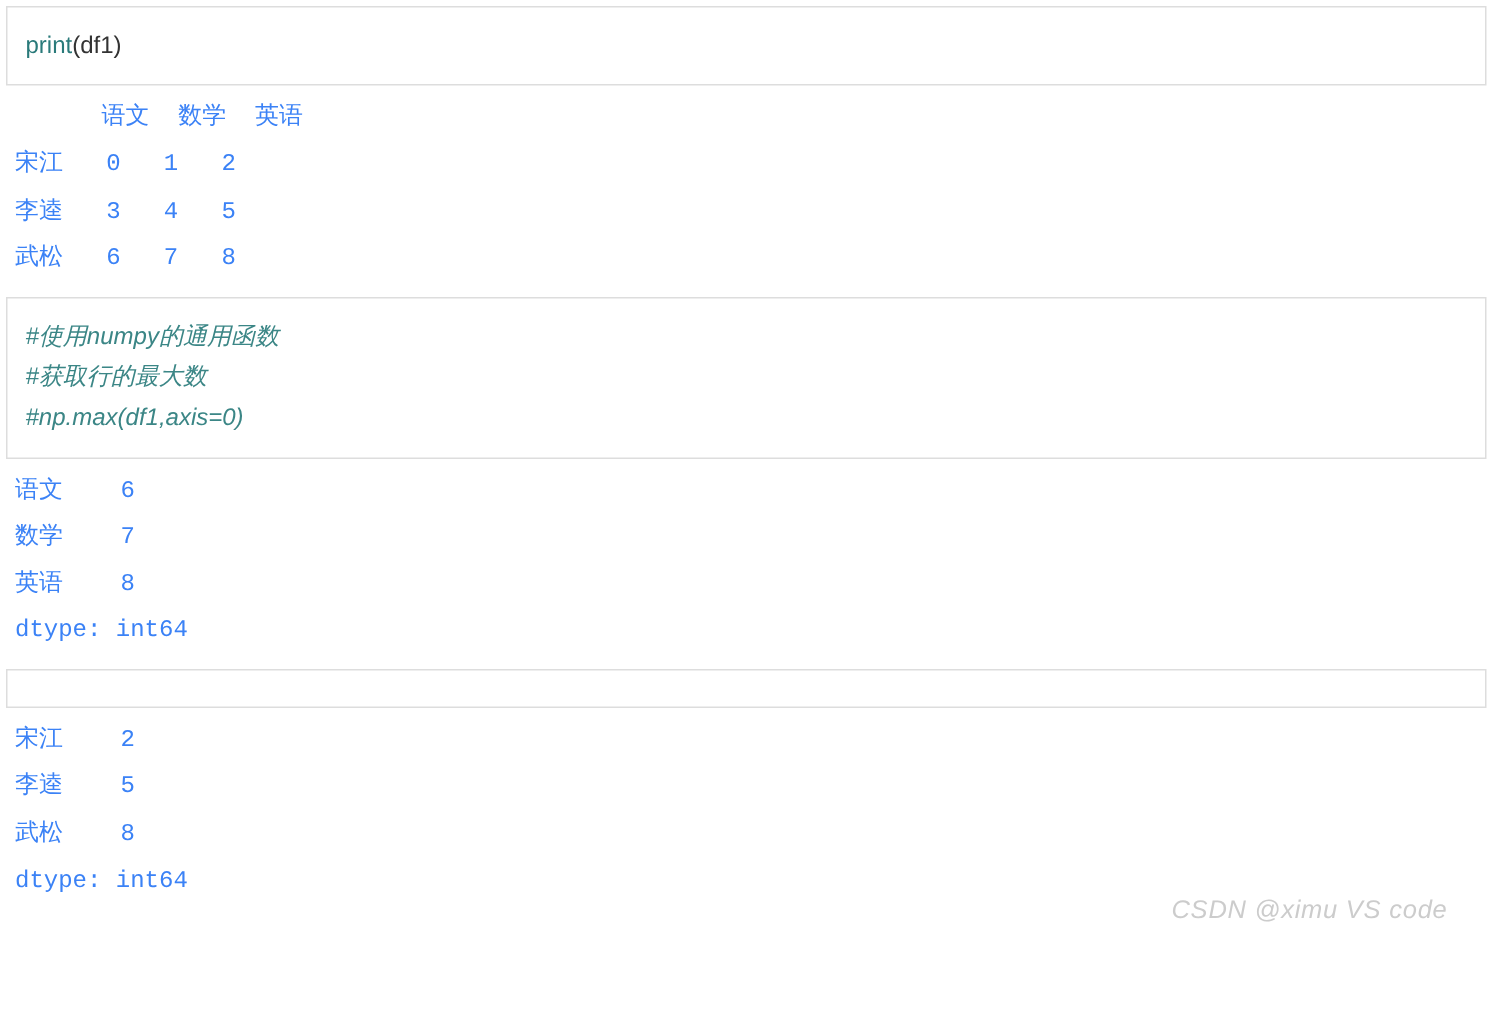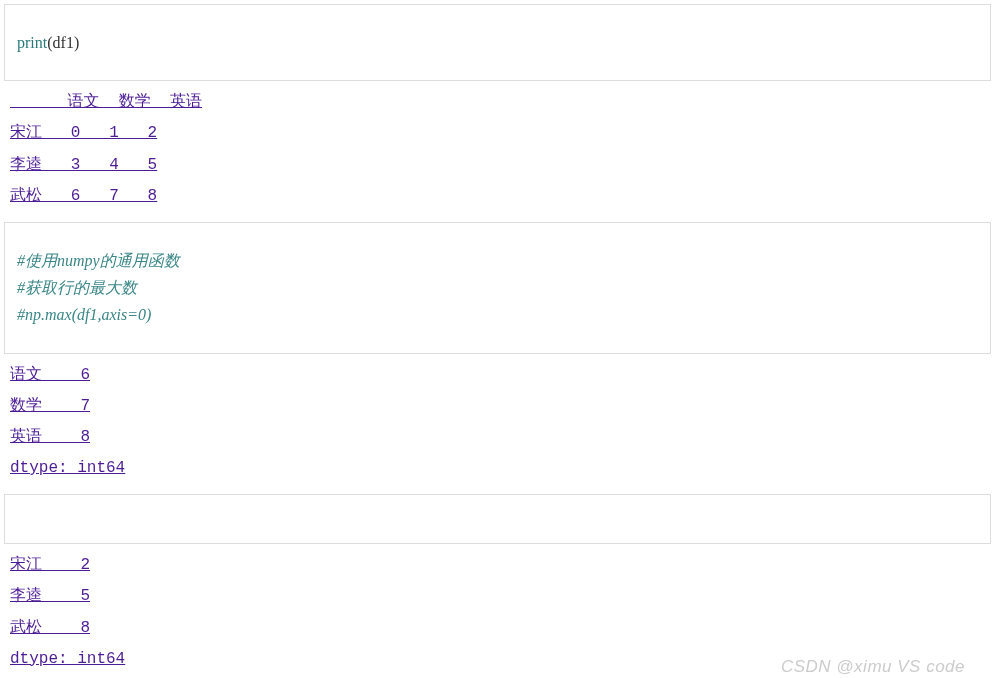--- a/index.html
+++ b/index.html
@@ -11,48 +11,47 @@
       font-family: "Microsoft YaHei", "SimSun", Consolas, "Courier New", monospace;
       font-size: 16px;
       color: #333;
       background: #fff;
       padding: 4px;
       width: 995px;
       position: relative;
     }
     .code-cell {
       border: 1px solid #ddd;
-      padding: 24px 12px;
+      padding: 12px 12px;
       margin-bottom: 6px;
       background: #fff;
-      font-family: Liberation Serif, serif;
+      font-family: Liberation Sans, sans-serif;
       line-height: 1.7;
     }
     .output {
       font-family: Consolas, "Courier New", monospace;
       white-space: pre;
       margin: 4px 0 10px 6px;
       line-height: 1.95;
-      color: #4c1d95;
+      color: #3b82f6;
       font-size: 16px;
-      text-decoration: underline;
     }
     .tok-fn { color: #2a7a7a; }
     .tok-paren { color: #333; }
     .tok-var { color: #333; }
     .tok-num { color: #2a9a4a; }
     .tok-comment { color: #3b8686; font-style: italic; }
     .tok-kw { color: #008000; font-weight: bold; }
     .code-line {
       white-space: pre;
     }
     .watermark {
       position: absolute;
       right: 30px;
-      bottom: 12px;
+      bottom: 0;
       color: #ccc;
       font-family: "Microsoft YaHei", Arial, sans-serif;
       font-size: 17px;
       font-style: italic;
       letter-spacing: 0.5px;
     }
   </style>
 </head>
 <body>
 

